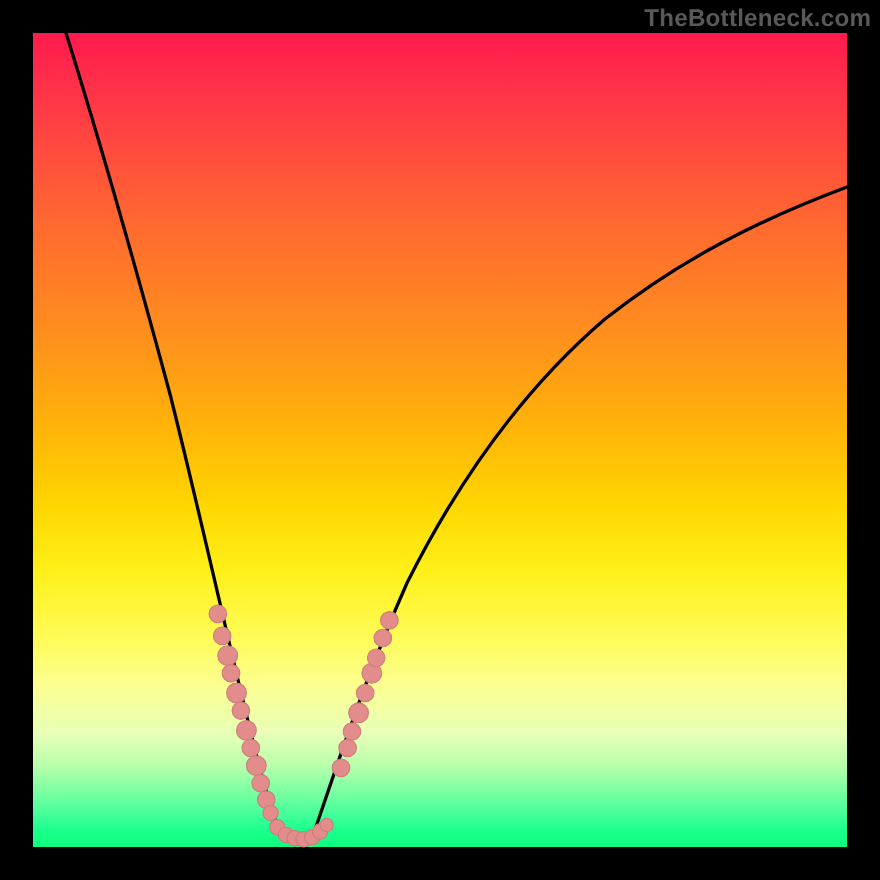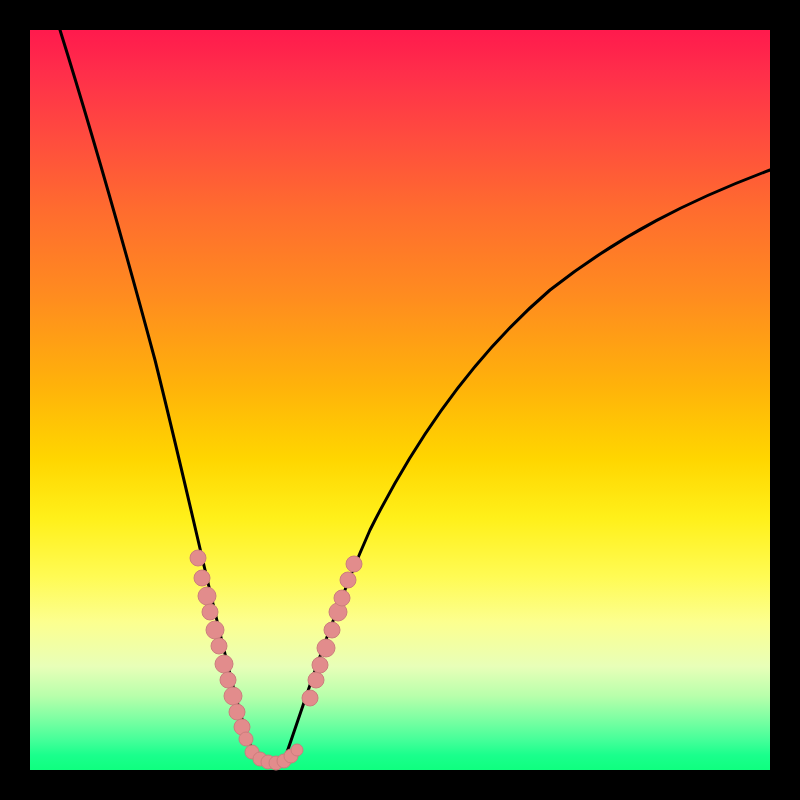--- a/index.html
+++ b/index.html
@@ -74,20 +74,21 @@
   .bead {
     fill: #e28c8c;
     stroke: #cc7d7d;
     stroke-width: 1;
   }
 </style>
 </head>
 <body>
 
 <div class="frame">
+  <div class="watermark">TheBottleneck.com</div>
 
   <div class="plot-area">
     <svg class="curves" viewBox="0 0 740 740">
 
       <path class="curve" d="M 30 0
                C 55 80, 90 200, 125 330
                C 150 430, 170 520, 188 595
                C 200 645, 212 695, 225 728"></path>
 
       <path class="curve" d="M 225 728

